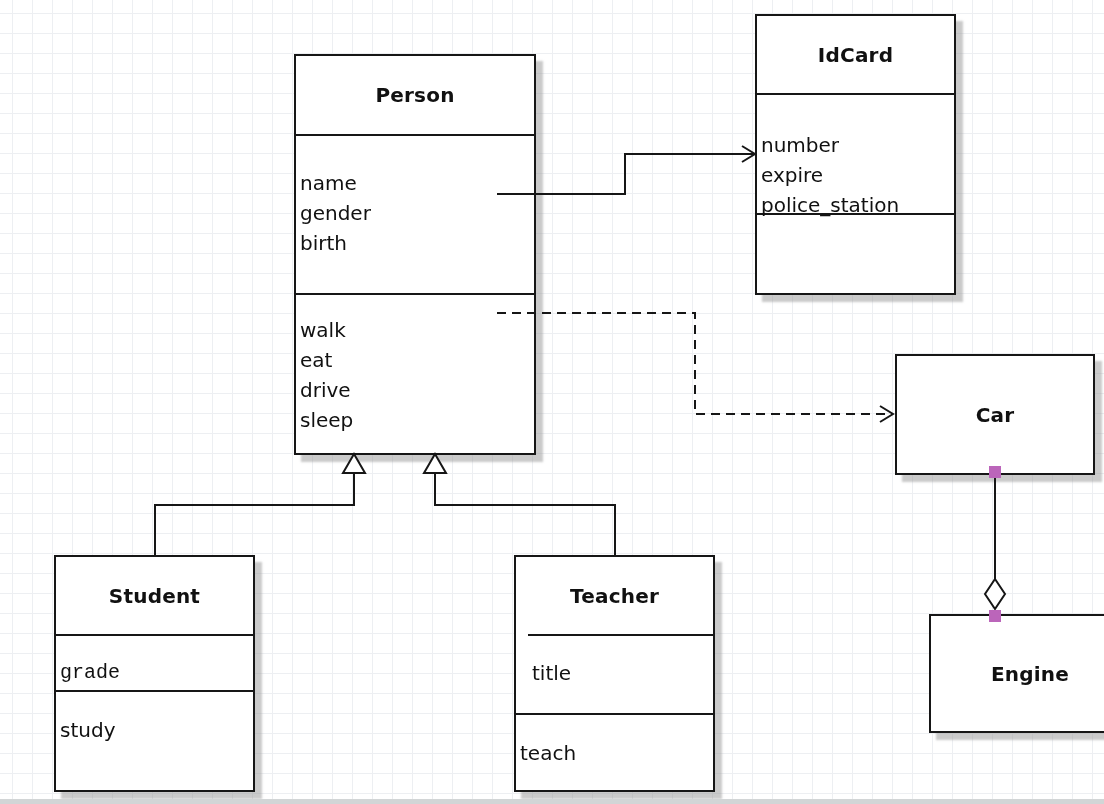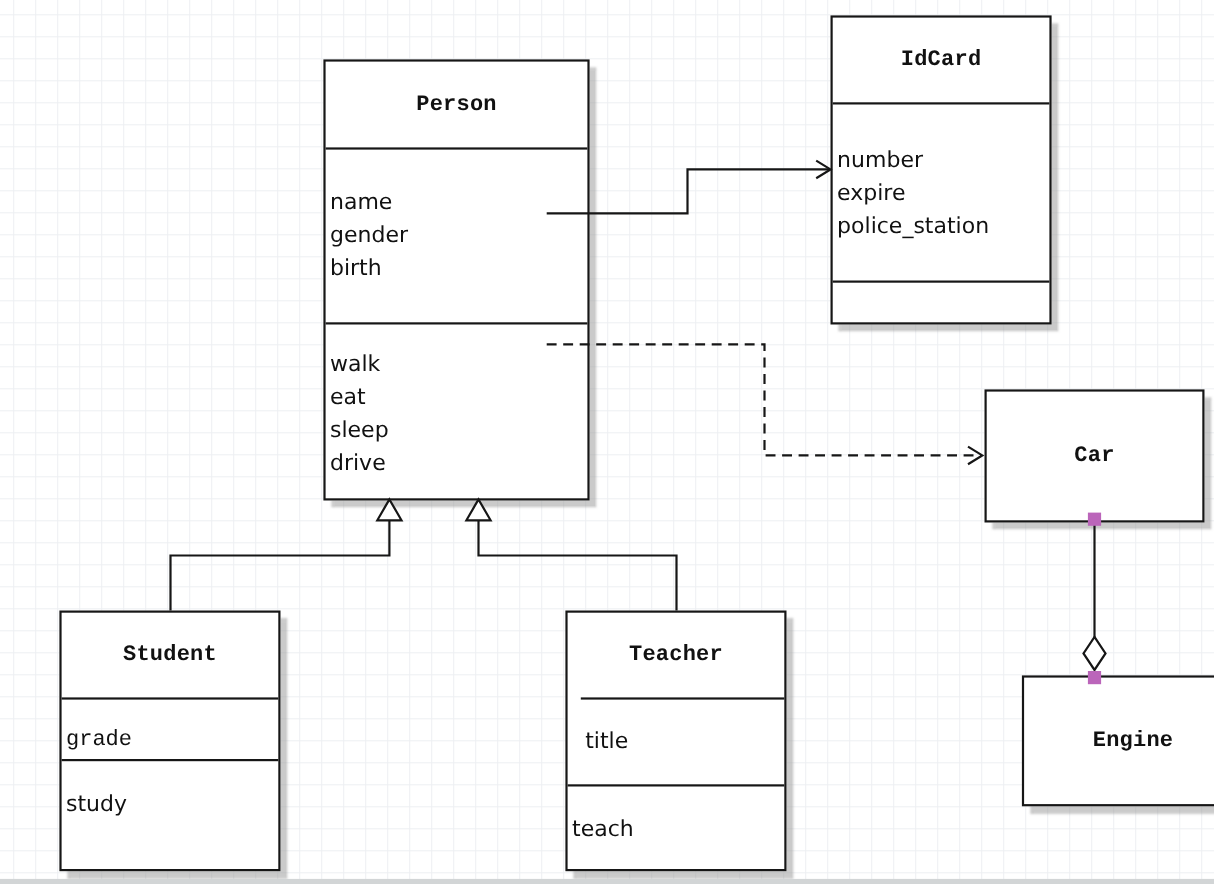--- a/index.html
+++ b/index.html
@@ -28,21 +28,20 @@
     border: 2px solid #161616;
     box-shadow: 7px 7px 2px rgba(150,150,150,0.5);
   }
   .uml-title {
     display: flex;
     align-items: center;
     justify-content: center;
     font-weight: 700;
     font-size: 20px;
     letter-spacing: 0.2px;
-    font-family: Liberation Mono, monospace;
   }
   .uml-comp {
     box-sizing: border-box;
     border-top: 2px solid #161616;
     padding-left: 4px;
     font-size: 20px;
     line-height: 30px;
   }
   .uml-line {
     white-space: nowrap;
@@ -70,28 +69,28 @@
   <div class="uml-box" style="left:294px; top:54px; width:242px; height:401px;">
     <div class="uml-title" style="height:78px;">Person</div>
     <div class="uml-comp" style="height:159px; padding-top:32px;">
       <div class="uml-line">name</div>
       <div class="uml-line">gender</div>
       <div class="uml-line">birth</div>
     </div>
     <div class="uml-comp" style="height:160px; padding-top:20px;">
       <div class="uml-line">walk</div>
       <div class="uml-line">eat</div>
+      <div class="uml-line">drive</div>
       <div class="uml-line">sleep</div>
-      <div class="uml-line">drive</div>
     </div>
   </div>
 
   <div class="uml-box" style="left:755px; top:14px; width:201px; height:281px;">
     <div class="uml-title" style="height:77px;">IdCard</div>
-    <div class="uml-comp" style="height:162px; padding-top:35px;">
+    <div class="uml-comp" style="height:120px; padding-top:35px;">
       <div class="uml-line">number</div>
       <div class="uml-line">expire</div>
       <div class="uml-line">police_station</div>
     </div>
     <div class="uml-comp" style="height:38px;"></div>
   </div>
 
   <div class="uml-box" style="left:895px; top:354px; width:200px; height:121px;">
     <div class="uml-title" style="height:117px;">Car</div>
   </div>

